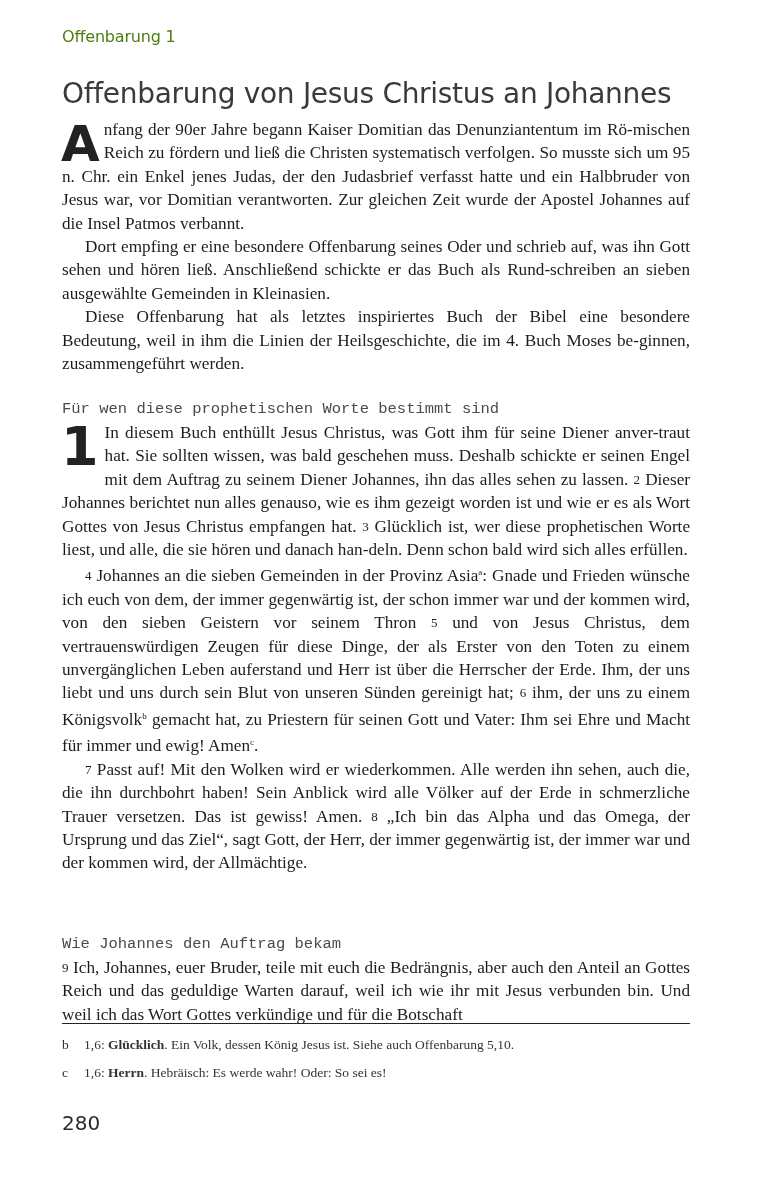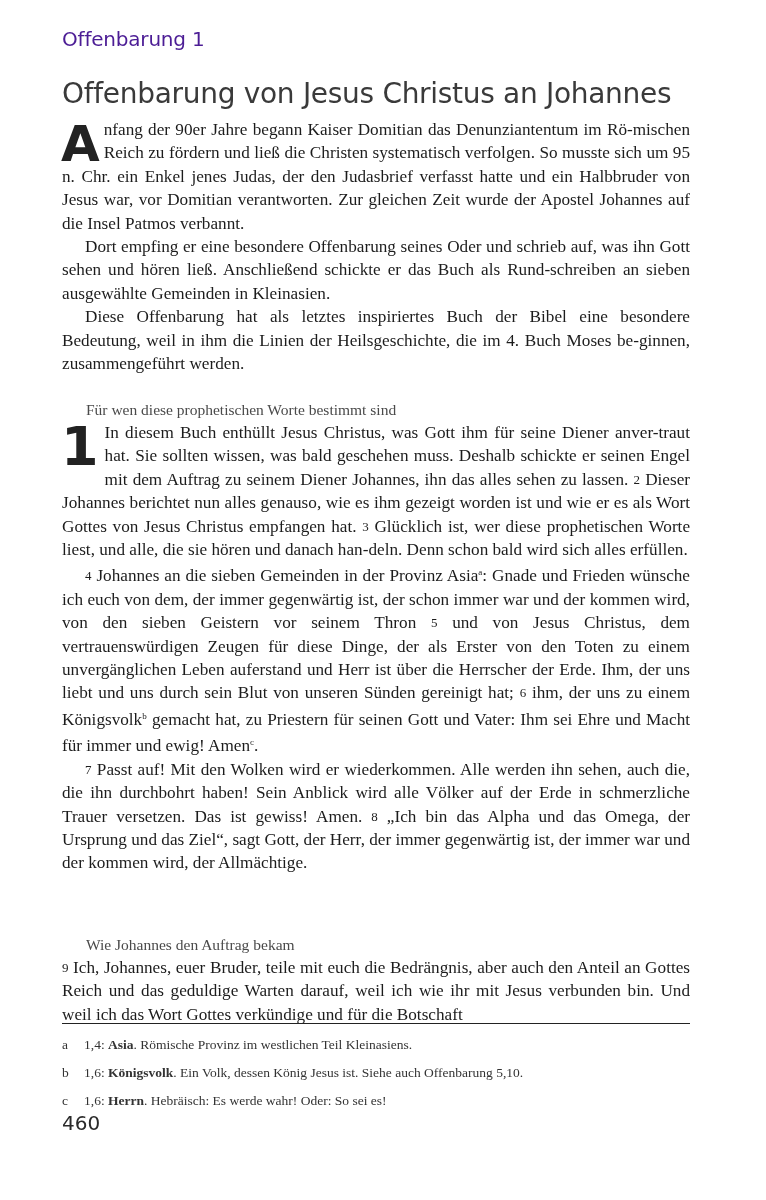--- a/index.html
+++ b/index.html
@@ -1,26 +1,26 @@
 <!DOCTYPE html>
 <html><head>
 <meta charset="utf-8">
 <style>
   html, body { margin: 0; padding: 0; background: #ffffff; }
   body { width: 766px; height: 1200px; position: relative; overflow: hidden; color: #1a1a1a; }
   .page { position: absolute; left: 62px; top: 0; width: 628px; }
-  .running-head { position: absolute; top: 27px; left: 0; font-family: "DejaVu Sans", sans-serif; font-size: 20px; color: #4c1d95; letter-spacing: -0.2px; }
+  .running-head { position: absolute; top: 27px; left: 0; font-family: "DejaVu Sans", sans-serif; font-size: 16px; color: #4d7c0f; letter-spacing: -0.2px; }
   .chapter-title { position: absolute; top: 77px; left: 0; font-family: "DejaVu Sans", sans-serif; font-size: 28px; color: #3a3a3a; letter-spacing: -0.3px; white-space: nowrap; }
   .body { position: absolute; left: 0; width: 628px; font-family: "Liberation Serif", serif; font-size: 17.2px; line-height: 23.4px; text-align: justify; color: #1c1c1c; hyphens: manual; }
   .body p { margin: 0; }
   .indent { text-indent: 23px; }
   .intro { top: 118px; }
   .dropcap { float: left; font-family: "DejaVu Sans", sans-serif; font-weight: bold; font-size: 50px; line-height: 40px; margin: 6px 4px 0 -1px; color: #222; }
   .dropcap-num { float: left; font-family: "DejaVu Sans", sans-serif; font-weight: bold; font-size: 54px; line-height: 42px; margin: 5px 6px 0 -1px; color: #222; }
-  .section-heading { font-family: Liberation Serif, serif; font-size: 15.5px; color: #4a4a4a; line-height: 23px; margin-left: 24px; }
+  .section-heading { font-family: Liberation Mono, monospace; font-size: 15.5px; color: #4a4a4a; line-height: 23px; }
   .sec1 { top: 398px; }
   .sec2 { top: 933px; }
   .verse { font-size: 13px; vertical-align: 1px; }
   .fnref { font-size: 9px; vertical-align: 6px; }
   .b { font-weight: bold; }
   .footnote-rule { position: absolute; top: 1023px; left: 0; width: 628px; height: 0; border-top: 1.3px solid #222; }
   .footnotes { position: absolute; top: 1033px; left: 0; width: 628px; font-family: "Liberation Serif", serif; font-size: 13.5px; color: #333; }
   .fn { height: 28px; line-height: 24px; white-space: nowrap; }
   .fn-letter { display: inline-block; width: 22px; }
   .page-number { position: absolute; top: 1111px; left: 0; font-family: "DejaVu Sans", sans-serif; font-size: 20px; color: #2a2a2a; }
@@ -46,19 +46,18 @@
   </div>
 
   <div class="body sec2">
     <div class="section-heading">Wie Johannes den Auftrag bekam</div>
     <p><span class="verse">9</span> <span>Ich, Johannes, euer Bruder, teile mit euch die Bedrängnis, aber auch den Anteil an Gottes Reich und das geduldige Warten darauf, weil ich wie ihr mit Jesus verbunden bin. Und weil ich das Wort Gottes verkündige und für die Botschaft</span></p>
   </div>
 
   <div class="footnote-rule"></div>
 
   <div class="footnotes">
-    <div class="fn"><span class="fn-letter">a</span><span>1,4:</span> <span class="b">Asia</span><span>. Römische Provinz im westlichen Teil Kleinasiens.</span></div>
-    <div class="fn"><span class="fn-letter">b</span><span>1,6:</span> <span class="b">Königsvolk</span><span>. Ein Volk, dessen König Jesus ist. Siehe auch Offenbarung 5,10.</span></div>
+    <div class="fn"><span class="fn-letter">b</span><span>1,6:</span> <span class="b">Glücklich</span><span>. Ein Volk, dessen König Jesus ist. Siehe auch Offenbarung 5,10.</span></div>
     <div class="fn"><span class="fn-letter">c</span><span>1,6:</span> <span class="b">Herrn</span><span>. Hebräisch: Es werde wahr! Oder: So sei es!</span></div>
   </div>
 
-  <div class="page-number">460</div>
+  <div class="page-number">280</div>
 </div>
 
 </body></html>

